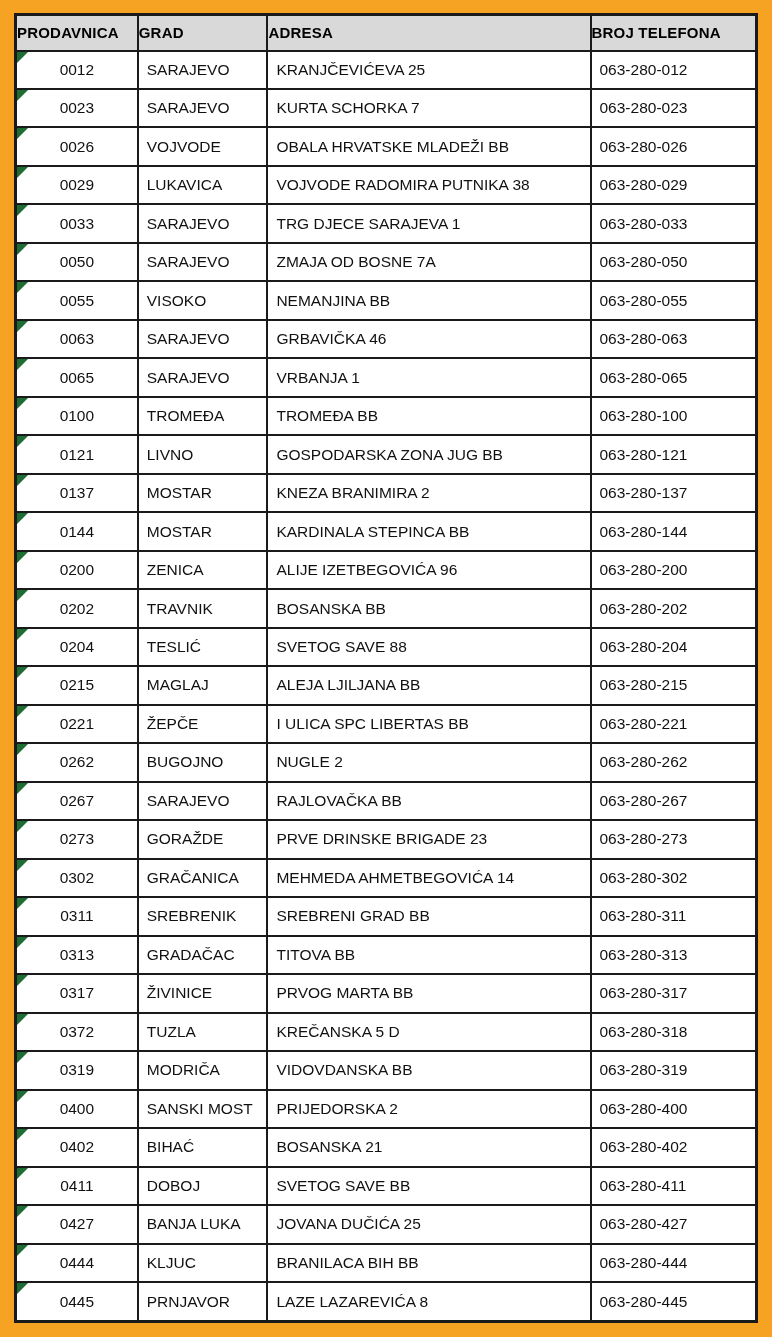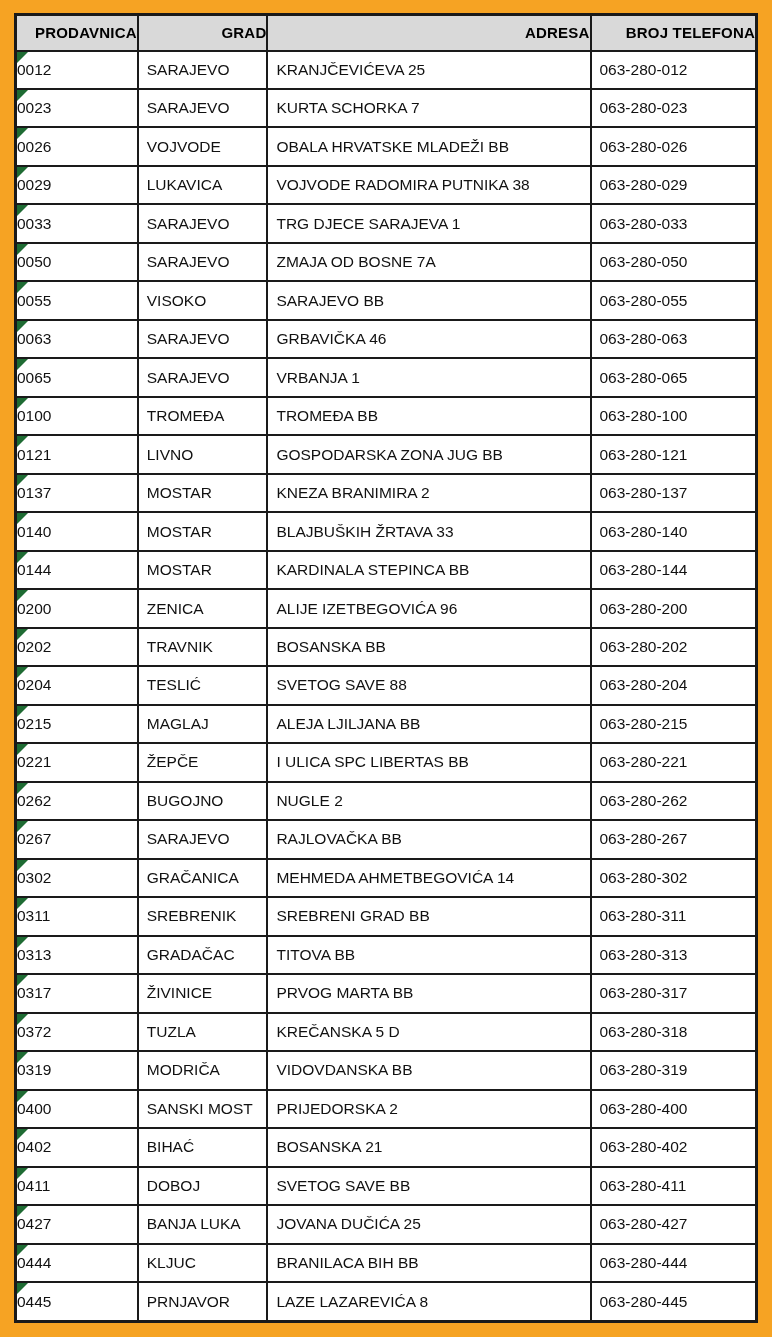--- a/index.html
+++ b/index.html
@@ -29,35 +29,35 @@
   table.store-table col.c-addr  { width: 43.6%; }
   table.store-table col.c-phone { width: 22.4%; }
 
   th {
     background: var(--header-bg, #D9D9D9);
     border: 2.5px solid var(--grid, #1A1A1A);
     font-size: 15px;
     font-weight: bold;
     color: #000;
     height: 36px;
-    text-align: right;
+    text-align: left;
     letter-spacing: 0.2px;
   }
   td {
     border: 2px solid var(--grid, #1A1A1A);
     background: #ffffff;
     font-size: 15.5px;
     color: #111;
     padding: 0 4px 0 8px;
     position: relative;
     white-space: nowrap;
     overflow: hidden;
   }
   td.store-cell {
-    text-align: left;
+    text-align: center;
     padding: 0;
   }
   td.store-cell .num { position: relative; z-index: 1; }
   .tri {
     position: absolute;
     top: 0;
     left: 0;
     width: 0;
     height: 0;
     border-top: 11px solid var(--triangle-green, #1E6B33);
@@ -118,21 +118,21 @@
         </tr>
         <tr>
           <td class="store-cell"><span class="tri"></span><span class="num">0050</span></td>
           <td>SARAJEVO</td>
           <td>ZMAJA OD BOSNE 7A</td>
           <td>063-280-050</td>
         </tr>
         <tr>
           <td class="store-cell"><span class="tri"></span><span class="num">0055</span></td>
           <td>VISOKO</td>
-          <td>SARAJEVO BB</td>
+          <td>NEMANJINA BB</td>
           <td>063-280-055</td>
         </tr>
         <tr>
           <td class="store-cell"><span class="tri"></span><span class="num">0063</span></td>
           <td>SARAJEVO</td>
           <td>GRBAVIČKA 46</td>
           <td>063-280-063</td>
         </tr>
         <tr>
           <td class="store-cell"><span class="tri"></span><span class="num">0065</span></td>
@@ -152,26 +152,20 @@
           <td>GOSPODARSKA ZONA JUG BB</td>
           <td>063-280-121</td>
         </tr>
         <tr>
           <td class="store-cell"><span class="tri"></span><span class="num">0137</span></td>
           <td>MOSTAR</td>
           <td>KNEZA  BRANIMIRA 2</td>
           <td>063-280-137</td>
         </tr>
         <tr>
-          <td class="store-cell"><span class="tri"></span><span class="num">0140</span></td>
-          <td>MOSTAR</td>
-          <td>BLAJBUŠKIH ŽRTAVA 33</td>
-          <td>063-280-140</td>
-        </tr>
-        <tr>
           <td class="store-cell"><span class="tri"></span><span class="num">0144</span></td>
           <td>MOSTAR</td>
           <td>KARDINALA STEPINCA BB</td>
           <td>063-280-144</td>
         </tr>
         <tr>
           <td class="store-cell"><span class="tri"></span><span class="num">0200</span></td>
           <td>ZENICA</td>
           <td>ALIJE IZETBEGOVIĆA 96</td>
           <td>063-280-200</td>
@@ -204,20 +198,26 @@
           <td class="store-cell"><span class="tri"></span><span class="num">0262</span></td>
           <td>BUGOJNO</td>
           <td>NUGLE 2</td>
           <td>063-280-262</td>
         </tr>
         <tr>
           <td class="store-cell"><span class="tri"></span><span class="num">0267</span></td>
           <td>SARAJEVO</td>
           <td>RAJLOVAČKA BB</td>
           <td>063-280-267</td>
+        </tr>
+        <tr>
+          <td class="store-cell"><span class="tri"></span><span class="num">0273</span></td>
+          <td>GORAŽDE</td>
+          <td>PRVE DRINSKE BRIGADE 23</td>
+          <td>063-280-273</td>
         </tr>
         <tr>
           <td class="store-cell"><span class="tri"></span><span class="num">0302</span></td>
           <td>GRAČANICA</td>
           <td>MEHMEDA AHMETBEGOVIĆA 14</td>
           <td>063-280-302</td>
         </tr>
         <tr>
           <td class="store-cell"><span class="tri"></span><span class="num">0311</span></td>
           <td>SREBRENIK</td>

